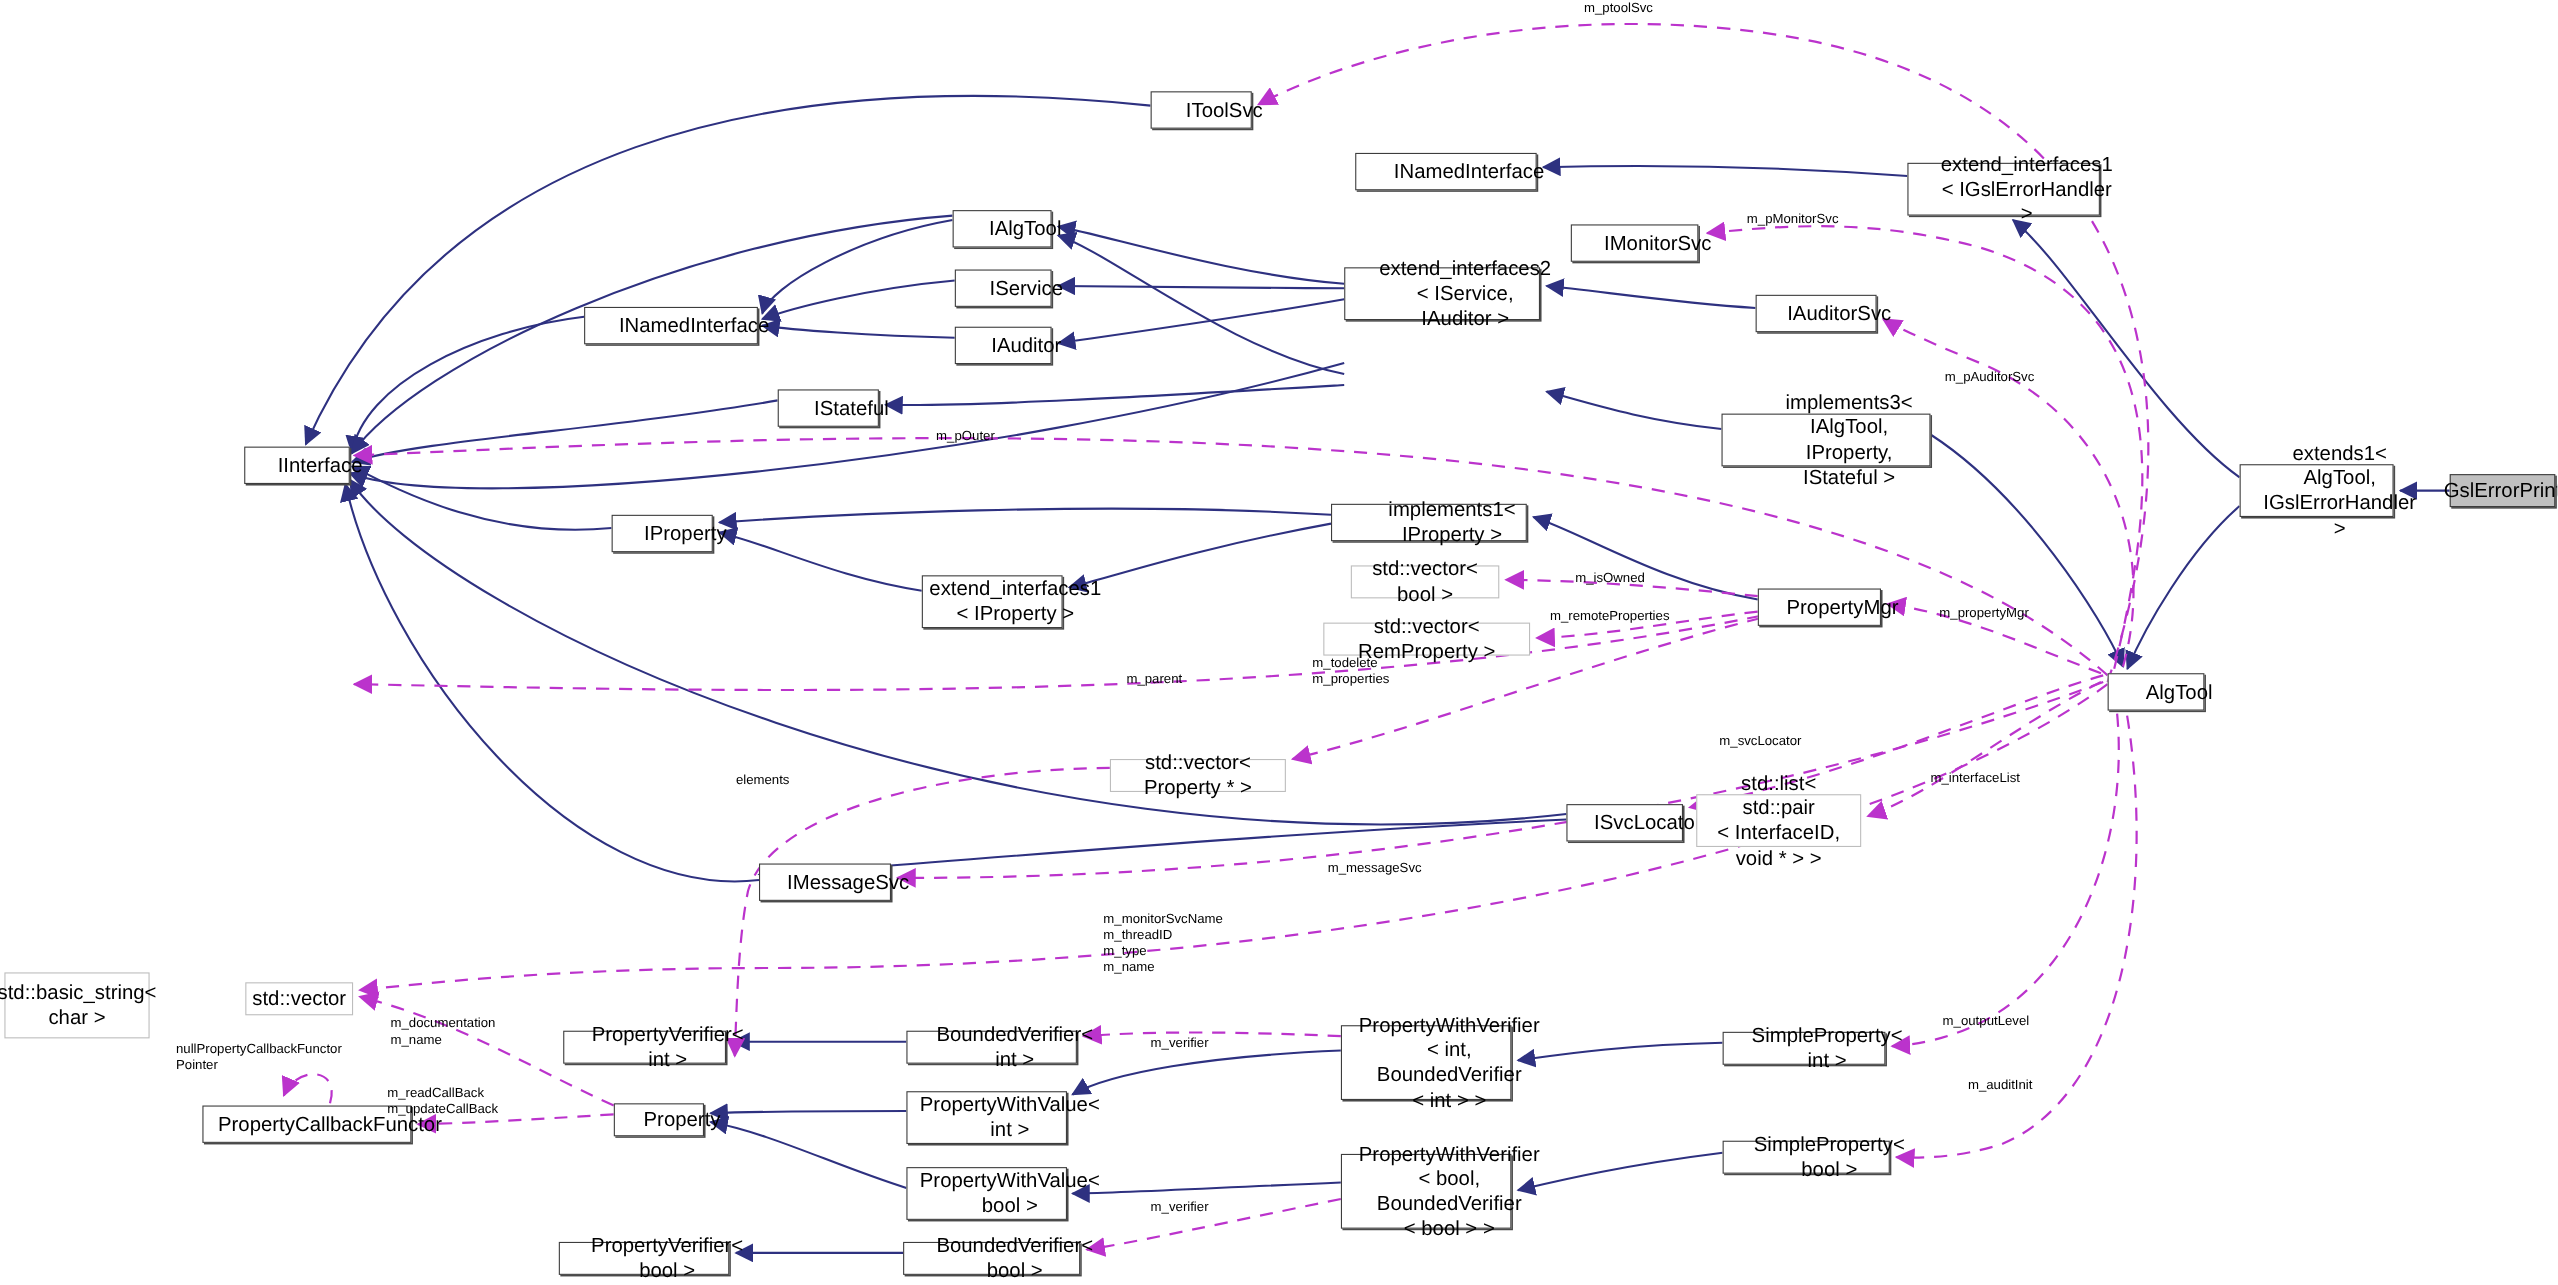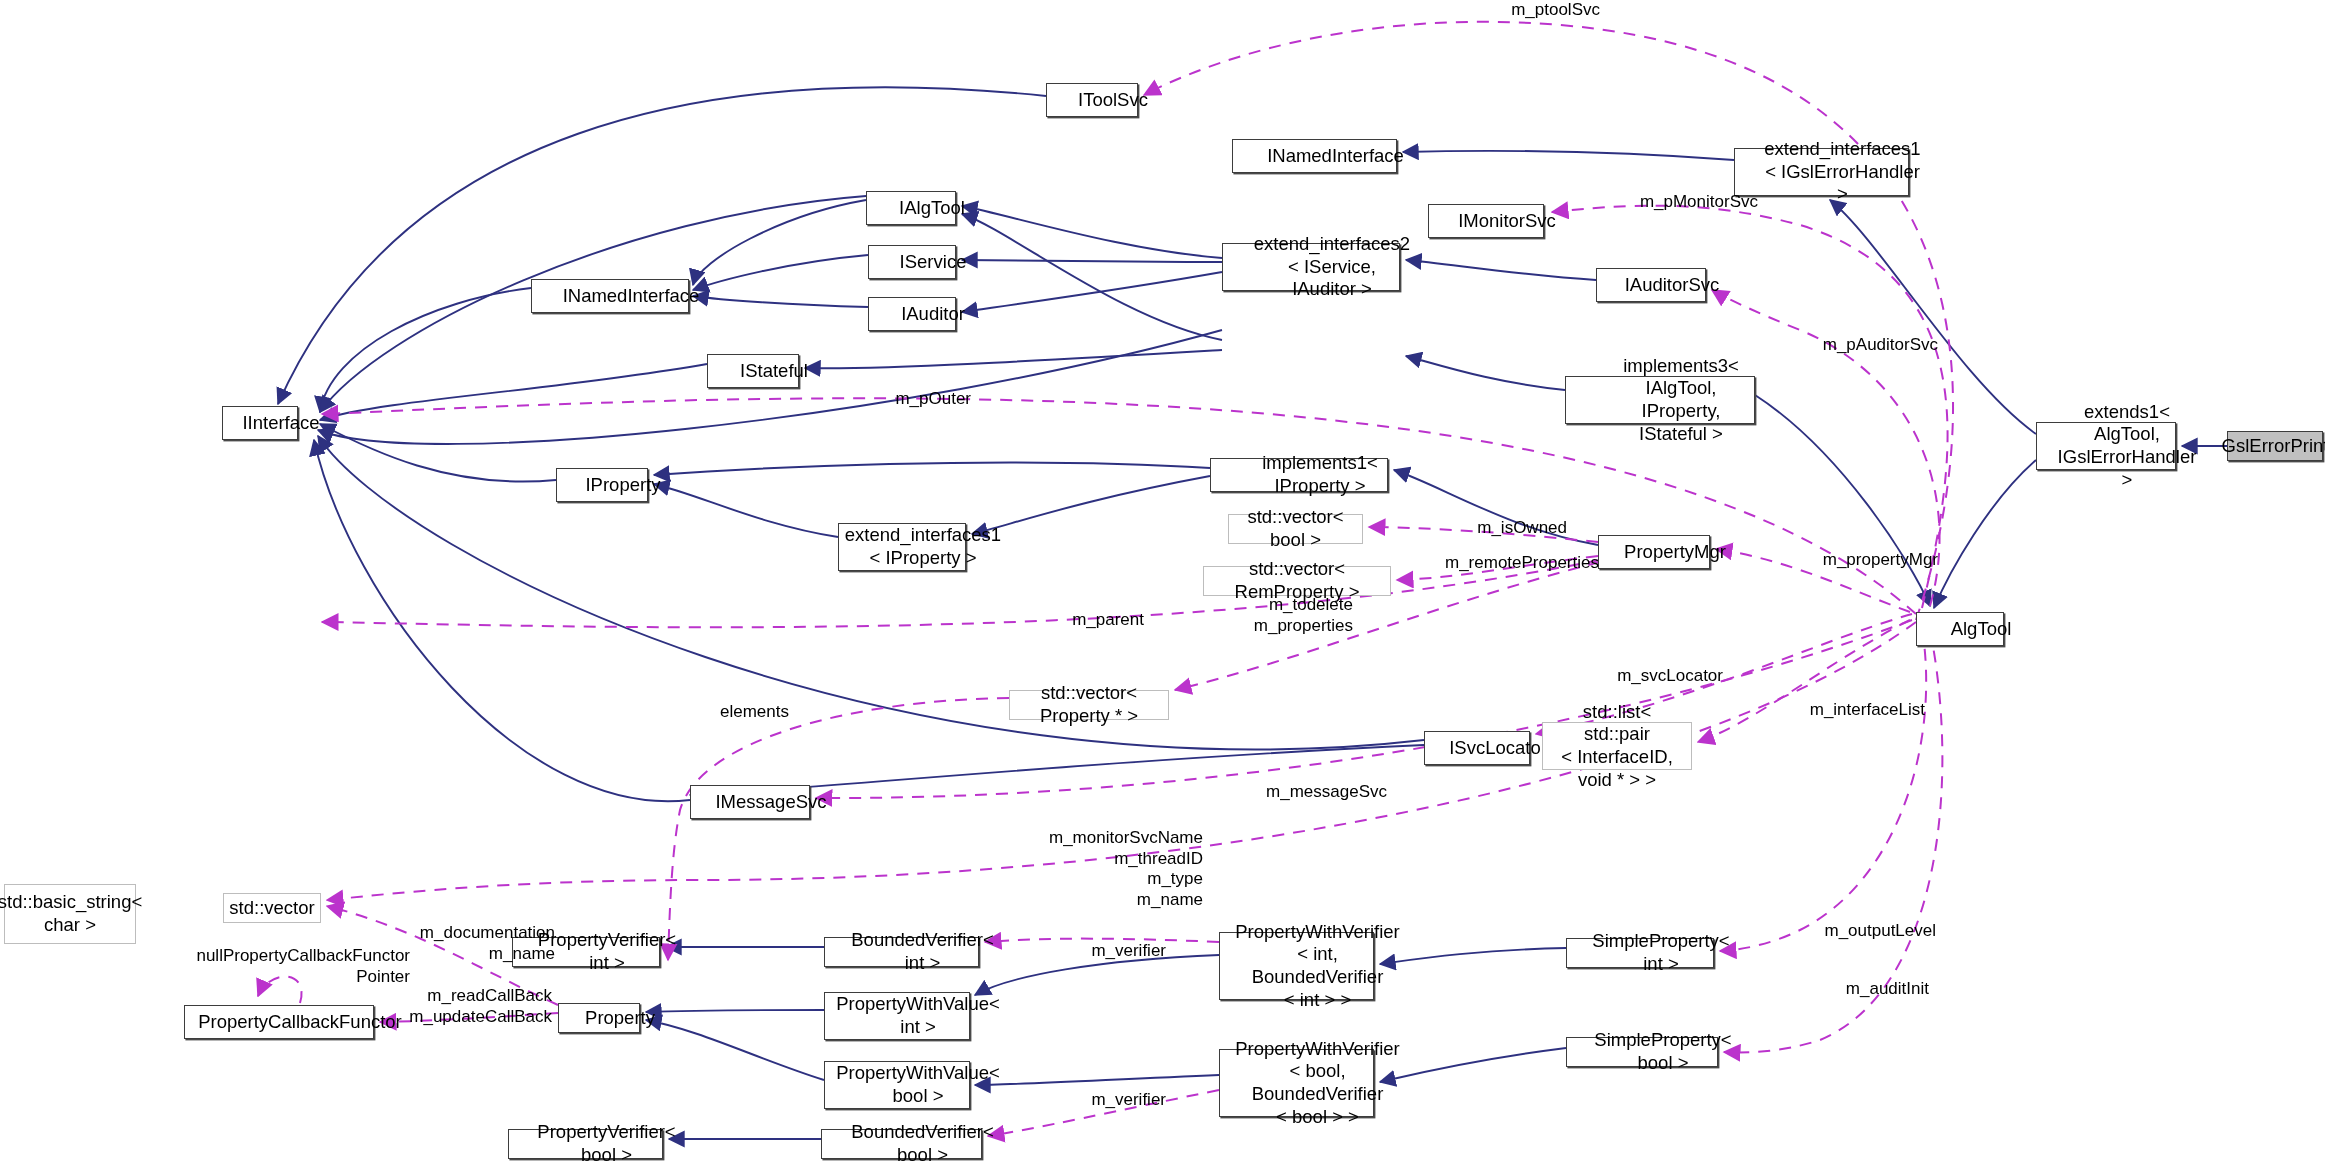--- a/index.html
+++ b/index.html
@@ -49,24 +49,24 @@
     border: 1px solid #bdbdbd;
     box-shadow: none;
   }
   .node.highlight {
     background: #c0c0c0;
     border: 1.6px solid #3d3d3d;
     box-shadow: 1.4px 1.4px 0 0 #4a4a4a;
   }
   .edge-label {
     position: absolute;
-    font-size: 17px;
+    font-size: 12px;
     color: #000000;
     white-space: pre-line;
-    text-align: right;
+    text-align: left;
     line-height: 1.22;
     z-index: 6;
     pointer-events: none;
   }
 </style>
 </head>
 <body>
 
 <div id="diagram">
 
@@ -188,21 +188,21 @@
     <div class="node thick" style="left: 1428px; top: 204px; width: 116px; height: 34px;">IMonitorSvc</div>
     <div class="node thick" style="left: 531px; top: 279px; width: 158px; height: 34px;">INamedInterface</div>
     <div class="node thick" style="left: 868px; top: 245px; width: 88px; height: 34px;">IService</div>
     <div class="node thick" style="left: 1222px; top: 243px; width: 178px; height: 48px;">extend_interfaces2
 &lt; IService, IAuditor &gt;</div>
     <div class="node thick" style="left: 1596px; top: 268px; width: 110px; height: 34px;">IAuditorSvc</div>
     <div class="node thick" style="left: 868px; top: 297px; width: 88px; height: 34px;">IAuditor</div>
     <div class="node thick" style="left: 707px; top: 354px; width: 92px; height: 34px;">IStateful</div>
     <div class="node thick" style="left: 1565px; top: 376px; width: 190px; height: 48px;">implements3&lt; IAlgTool,
 IProperty, IStateful &gt;</div>
-    <div class="node thick" style="left: 222px; top: 406px; width: 76px; height: 34px;">IInterface</div>
+    <div class="node thick" style="left: 222px; top: 406px; width: 96px; height: 34px;">IInterface</div>
     <div class="node thick" style="left: 2036px; top: 422px; width: 140px; height: 48px;">extends1&lt; AlgTool,
 IGslErrorHandler &gt;</div>
     <div class="node highlight" style="left: 2227px; top: 431px; width: 96px; height: 30px;">GslErrorPrint</div>
     <div class="node thick" style="left: 1210px; top: 458px; width: 178px; height: 34px;">implements1&lt; IProperty &gt;</div>
     <div class="node thick" style="left: 556px; top: 468px; width: 92px; height: 34px;">IProperty</div>
     <div class="node grey-border" style="left: 1228px; top: 514px; width: 135px; height: 30px;">std::vector&lt; bool &gt;</div>
     <div class="node thick" style="left: 838px; top: 523px; width: 128px; height: 48px;">extend_interfaces1
 &lt; IProperty &gt;</div>
     <div class="node grey-border" style="left: 1203px; top: 566px; width: 188px; height: 30px;">std::vector&lt; RemProperty &gt;</div>
     <div class="node thick" style="left: 1598px; top: 535px; width: 112px; height: 34px;">PropertyMgr</div>

